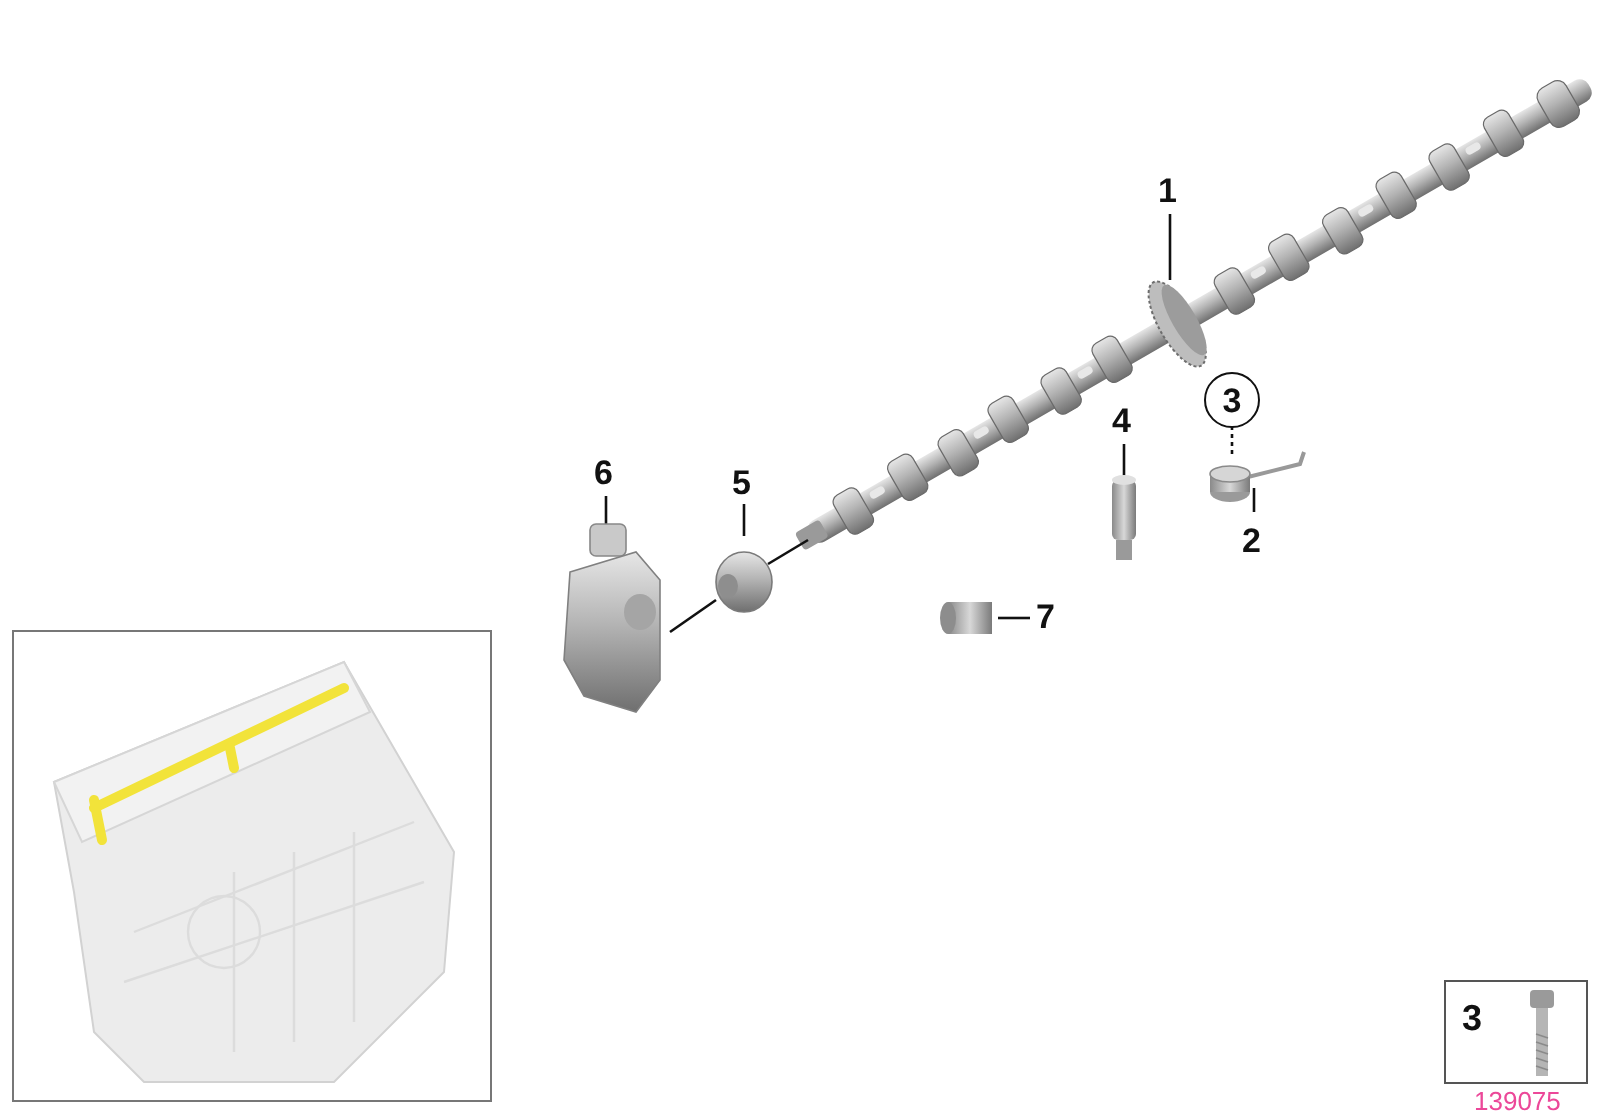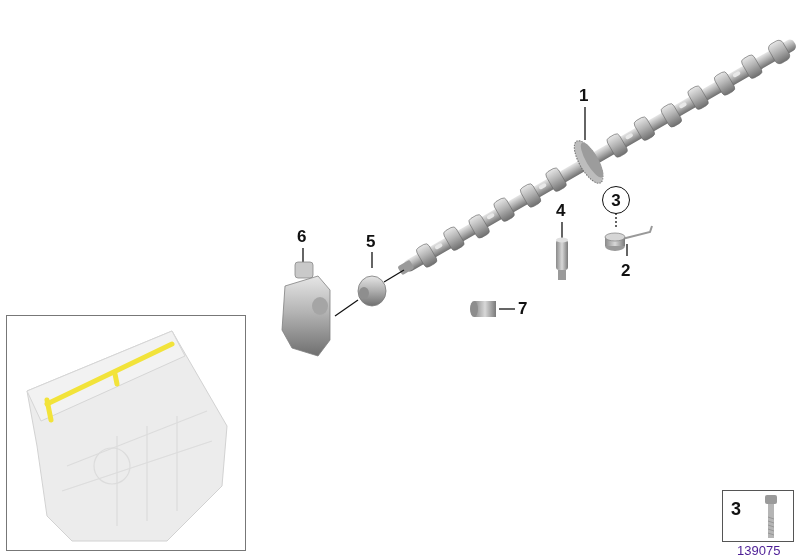--- a/index.html
+++ b/index.html
@@ -8,21 +8,21 @@
   .canvas { position: absolute; left: 0; top: 0; width: 800px; height: 560px; }
   .callout { position: absolute; font-weight: bold; font-size: 17px; color: #111;
              font-family: "Liberation Sans", sans-serif; line-height: 1; }
   .callout.circled { width: 28px; height: 28px; border: 1.6px solid #111; border-radius: 50%;
                      display: flex; align-items: center; justify-content: center; box-sizing: border-box; }
   .inset { position: absolute; left: 6px; top: 315px; width: 240px; height: 236px;
            border: 1.5px solid #777; box-sizing: border-box; background: #fff; }
   .legend-box { position: absolute; left: 722px; top: 490px; width: 72px; height: 52px;
                 border: 1.5px solid #555; box-sizing: border-box; background: #fff; }
   .legend-num { position: absolute; left: 8px; top: 8px; font-size: 18px; font-weight: bold; color: #111; }
-  .diagram-id { position: absolute; left: 737px; top: 543px; font-size: 13px; color: #4c1d95; }
+  .diagram-id { position: absolute; left: 737px; top: 543px; font-size: 13px; color: #ec4899; }
 </style>
 </head>
 <body>
 
 <svg class="canvas" viewBox="0 0 800 560" xmlns="http://www.w3.org/2000/svg">
   <defs>
     <linearGradient id="metal" x1="0" y1="0" x2="0" y2="1">
       <stop offset="0" stop-color="#e6e6e6"></stop>
       <stop offset="0.45" stop-color="#b4b4b4"></stop>
       <stop offset="1" stop-color="#6f6f6f"></stop>

